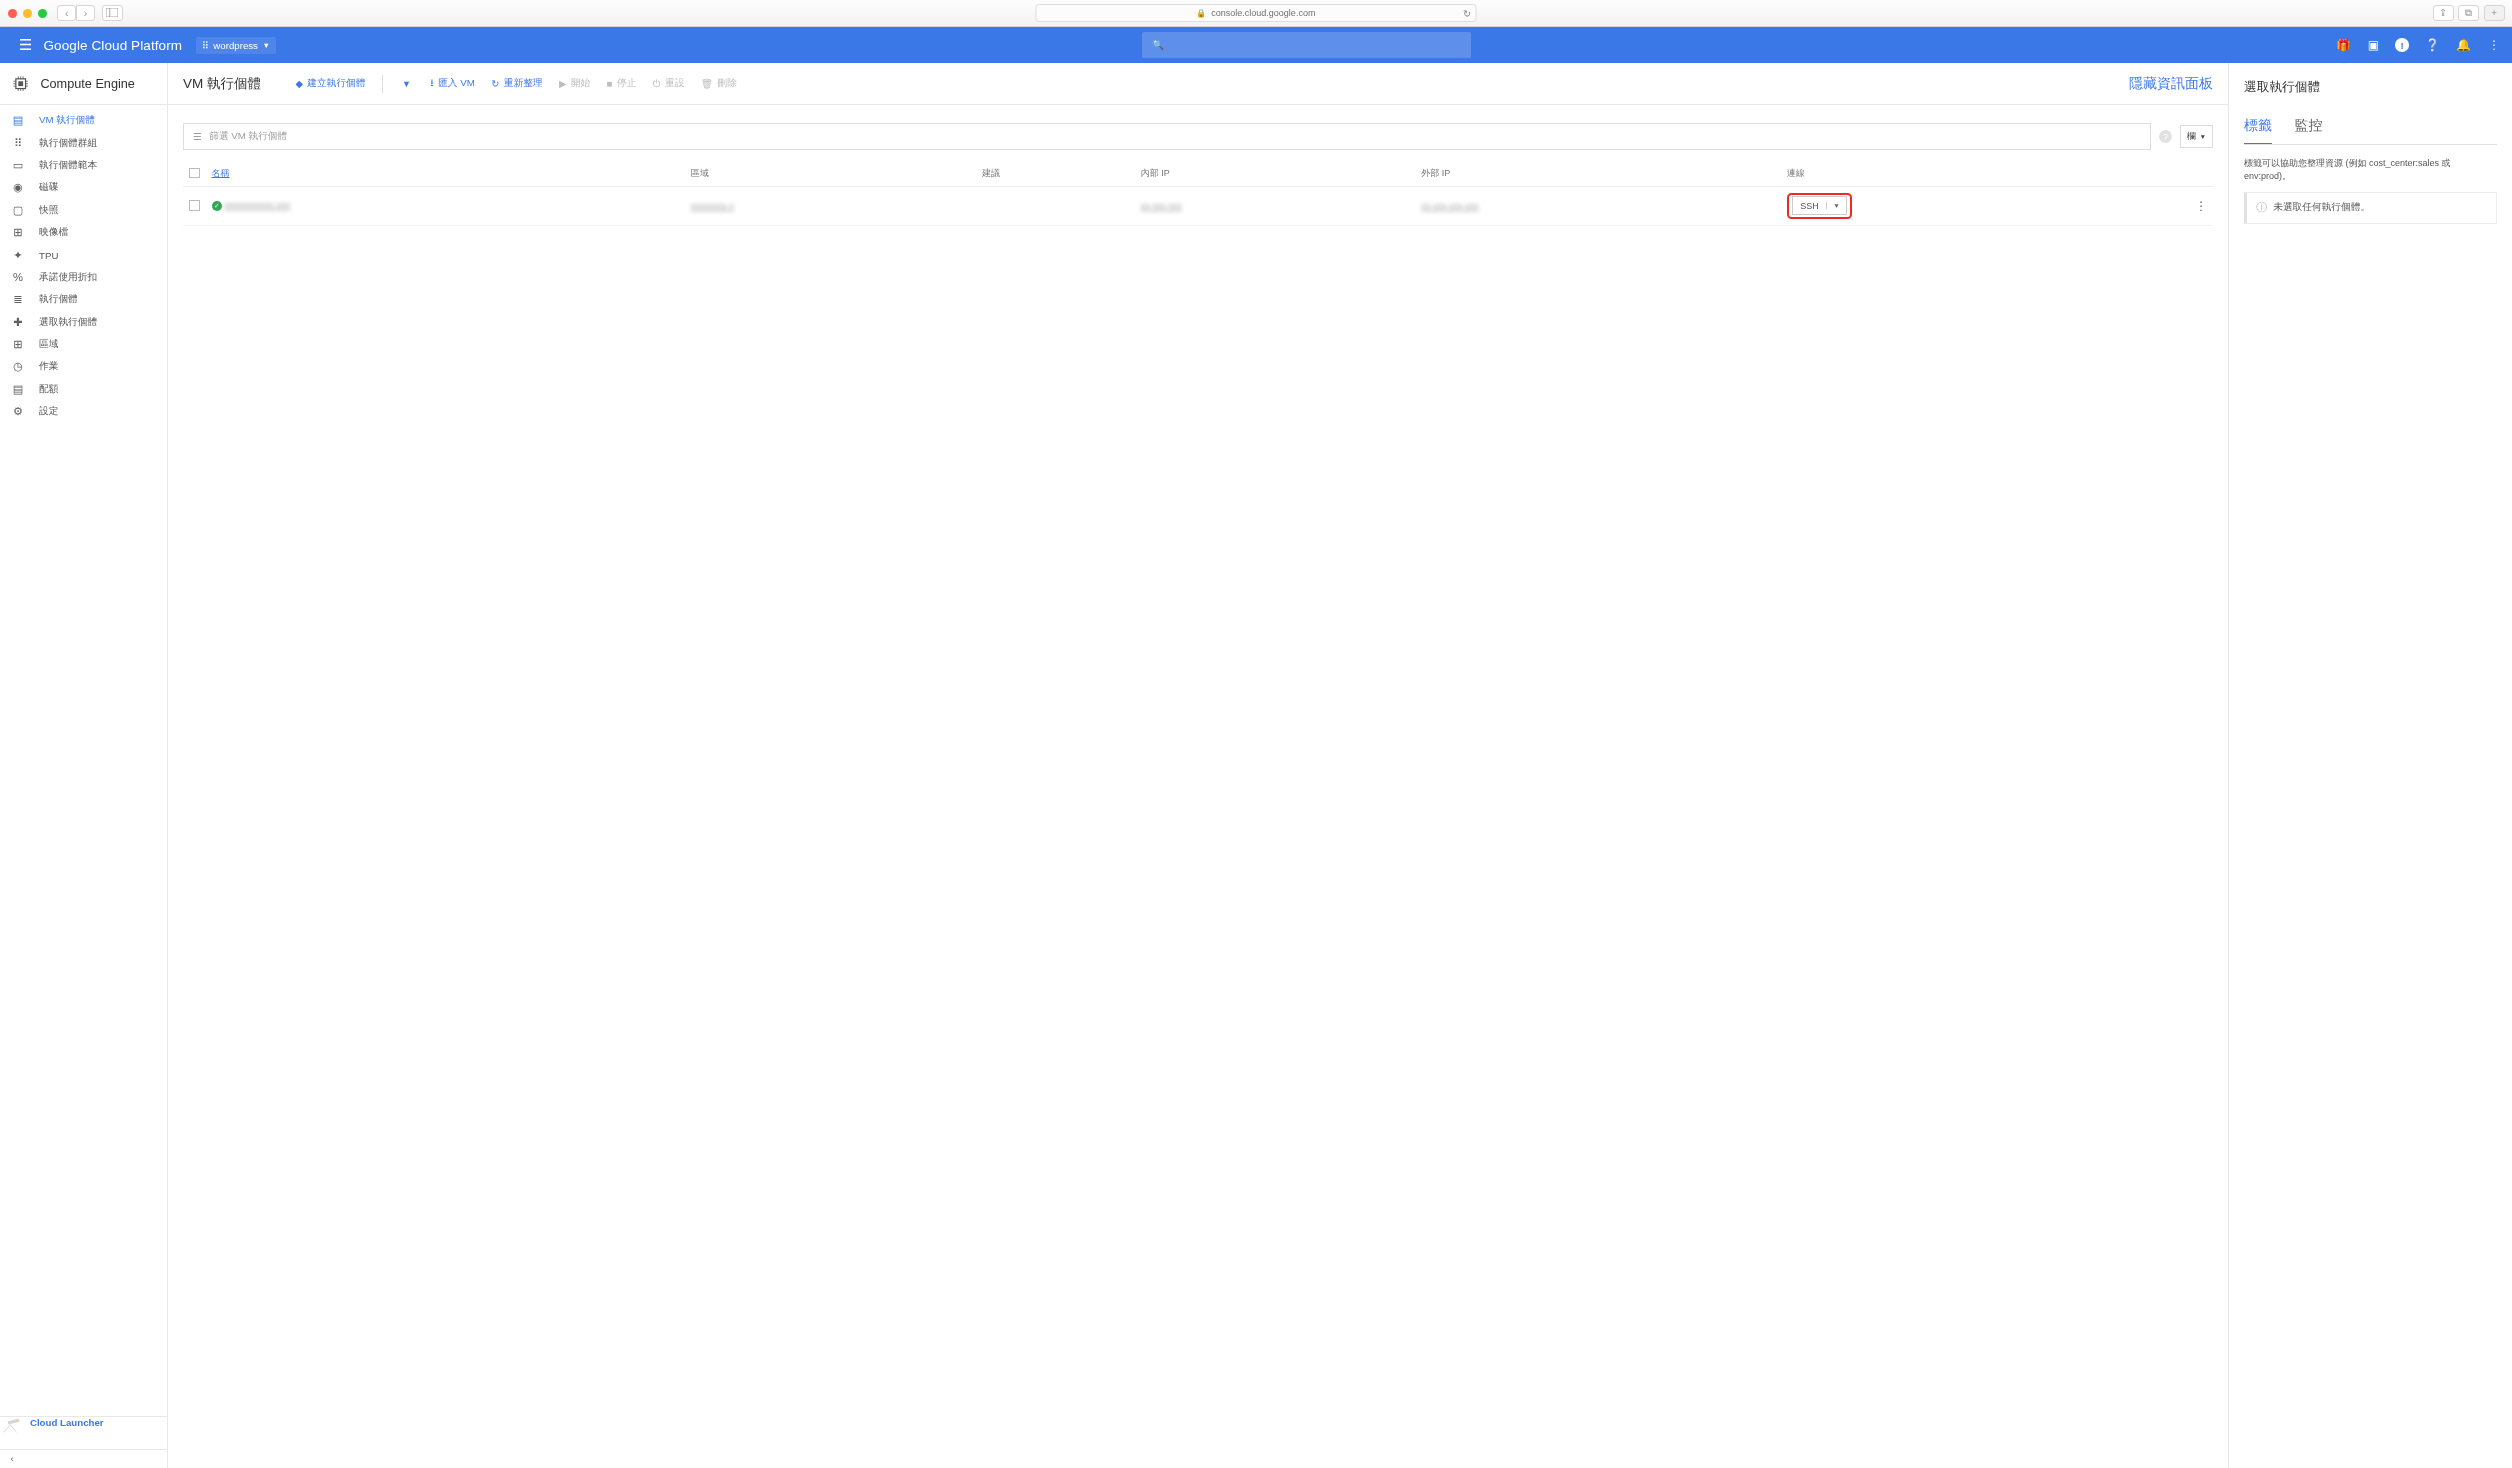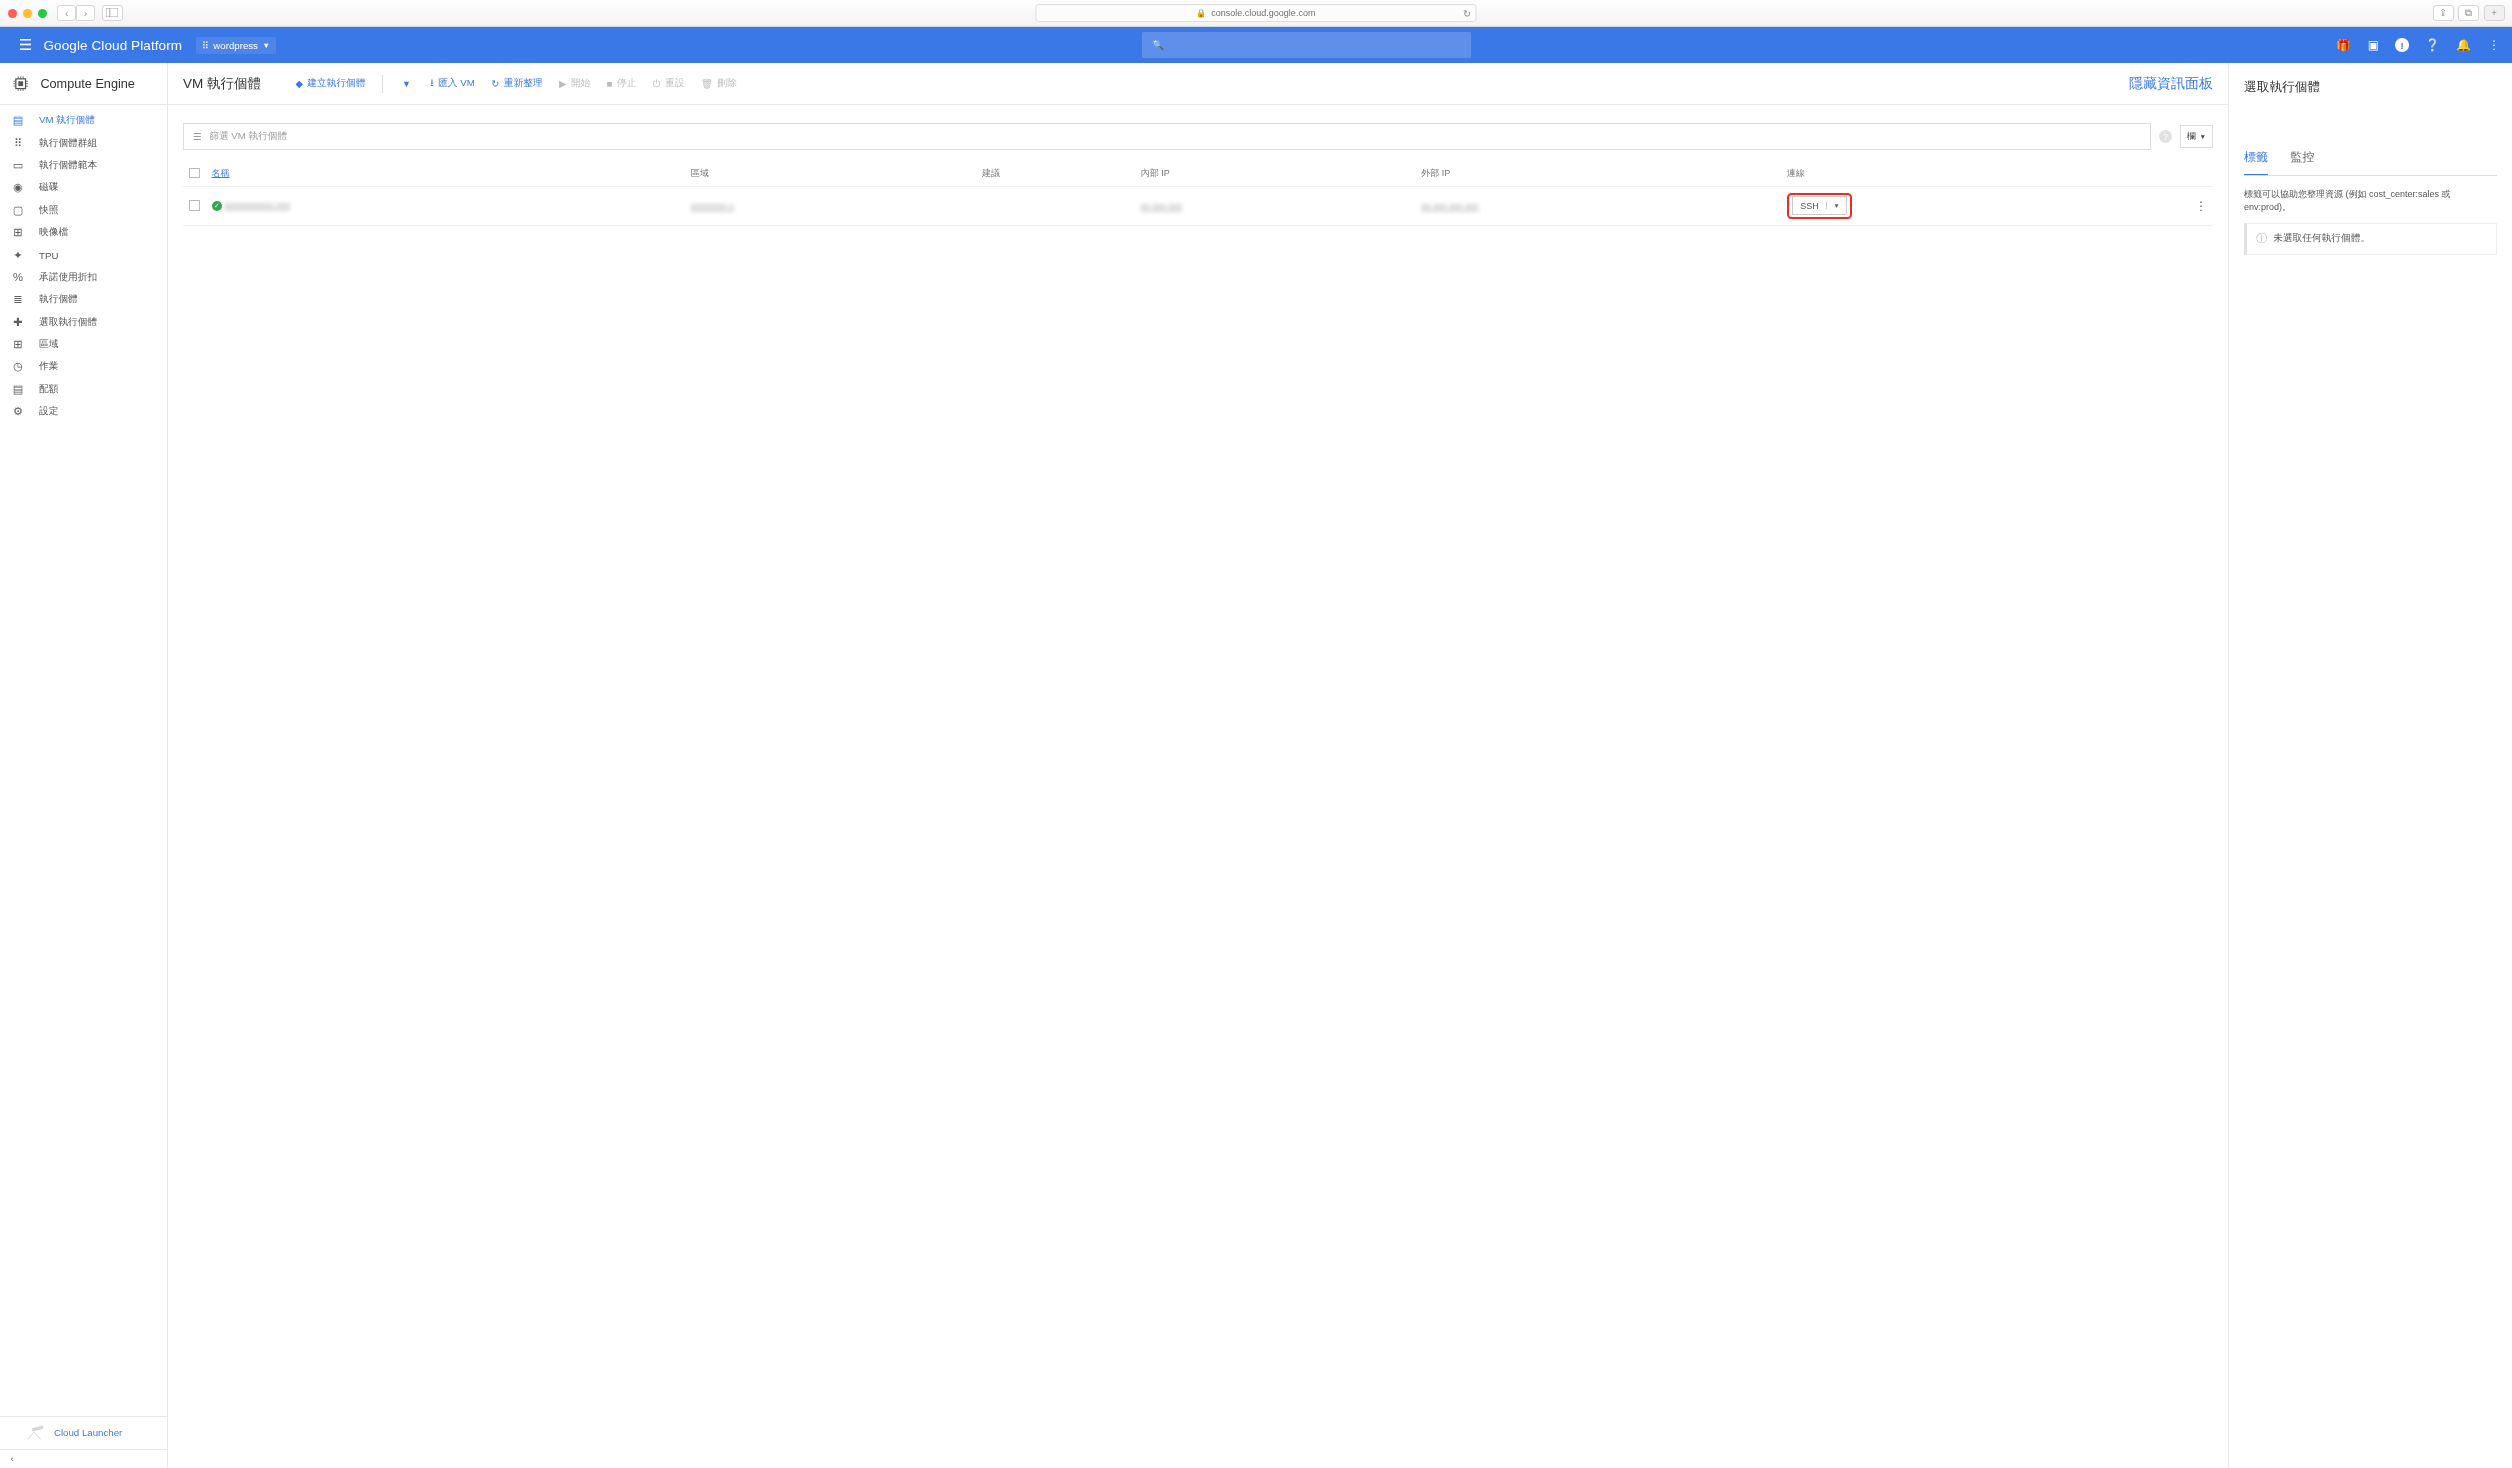--- a/index.html
+++ b/index.html
@@ -33,21 +33,21 @@
   
   .app{ display:flex; height:calc(100vh - 63px); }
   .side{ width:168px; border-right:0.7px solid #e8e8e8; display:flex;flex-direction:column;}
   .side-hdr{ height:42px;border-bottom:0.7px solid #e8e8e8;display:flex;align-items:center;padding:0 10.5px;font-size:12.7px;font-weight:500;color:#333;}
   .chip{ width:19.4px;height:19.4px;margin-right:10.5px;color:#555;}
   .navlist{ padding-top:4.5px;flex:1;}
   .nav-item{ display:flex;align-items:center;height:22.4px;padding:0 10.5px;font-size:9.7px;color:#555;cursor:pointer;gap:13.5px;}
   .nav-item.active{ color:#3b78e7; background:#fff;}
   .nav-item.active .nicon{color:#3b78e7;}
   .nicon{width:15px;color:#616161;font-size:11.2px;display:flex;justify-content:center;}
-  .launcher{ height:33px;border-top:0.7px solid #e8e8e8;display:flex;align-items:center;padding:0 24px;color:#3b78e7;font-size:9.7px;font-weight:400;background:linear-gradient(#fff,#fff);position:relative;}
+  .launcher{ height:33px;border-top:0.7px solid #e8e8e8;display:flex;align-items:flex-start;padding:0 0;color:#3b78e7;font-size:9.7px;font-weight:700;background:linear-gradient(#fff,#fff);position:relative;}
   .launcher .tele{width:25.4px;height:18px;margin-right:4.5px;opacity:.6;}
   .collapse{ height:19.4px;border-top:0.7px solid #e8e8e8;display:flex;align-items:center;padding:0 10.5px;color:#616161;}
 
   .main{ flex:1; display:flex; }
   .center{ flex:1; display:flex;flex-direction:column;}
   .toolbar{ height:42px;border-bottom:0.7px solid #e8e8e8;display:flex;align-items:center;padding:0 15px;gap:16.4px;}
   .tb-title{ font-size:13.5px;font-weight:500;margin-right:18px;}
   .tb-btn{ display:flex;align-items:center;gap:4.5px;font-size:9.7px;font-weight:500;cursor:pointer;}
   .tb-btn.blue{color:#3b78e7;}
   .tb-btn.dis{color:#bdbdbd;cursor:default;}
@@ -71,21 +71,21 @@
   .ssh-cell{display:flex;align-items:center;gap:6px;}
   .ssh-btn{border:0.7px solid #ccc;height:19.4px;display:flex;align-items:center;font-size:9px;background:#fff;}
   .ssh-btn .lbl{padding:0 7.5px;font-weight:400;}
   .ssh-btn .dd{border-left:0.7px solid #ccc;padding:0 6px;color:#666;font-size:6.7px;}
   .ssh-wrap{border:2.2px solid #ef2a21;border-radius:4.5px;padding:1.5px 3px;}
   .rowmenu{color:#616161;font-size:12px;cursor:pointer;}
 
   .info{ width:284px;border-left:0.7px solid #e8e8e8;padding:16.4px 15px;}
   .info h3{font-size:12.7px;font-weight:500;margin-bottom:13.5px;}
   .tabs{display:flex;border-bottom:0.7px solid #e0e0e0;margin-bottom:12px;}
-  .tab{padding:7.5px 0;margin-right:22.4px;font-size:12px;color:#616161;cursor:pointer;margin-top:32px;}
+  .tab{padding:7.5px 0;margin-right:22.4px;font-size:14px;color:#616161;cursor:pointer;}
   .tab.active{color:#3b78e7;border-bottom:1.5px solid #3b78e7;font-weight:500;}
   .tip{font-size:9px;color:#555;margin-bottom:9px;}
   .empty{border:0.7px solid #eee;border-left:3px solid #e0e0e0;padding:7.5px 9px;font-size:9.7px;color:#555;display:flex;align-items:center;gap:6px;}
   .info-ic{color:#bdbdbd;font-size:11.2px;}
 
   svg{display:block;}
 </style>
 </head>
 <body>
 

